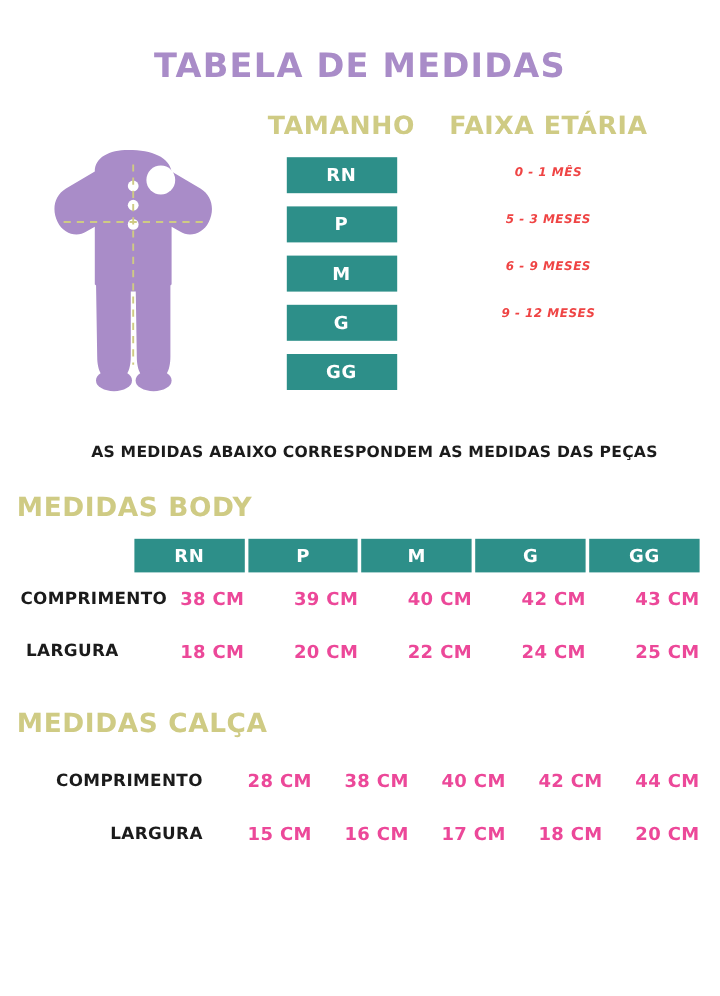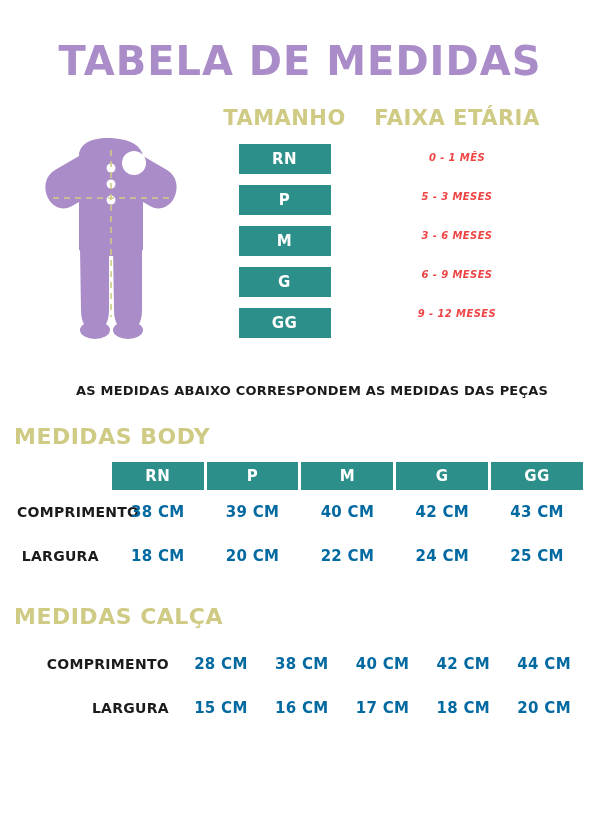--- a/index.html
+++ b/index.html
@@ -18,21 +18,21 @@
   .page {
     width: 600px;
     height: 830px;
     position: relative;
     box-sizing: border-box;
   }
 
   
   .title {
     text-align: center;
-    font-size: 40px;
+    font-size: 28px;
     font-weight: bold;
     letter-spacing: 1px;
     color: #a98cc8;
     margin: 38px 0 0 0;
     font-family: "DejaVu Sans", sans-serif;
   }
 
   
   .top-section {
     display: flex;
@@ -145,24 +145,24 @@
     font-weight: bold;
     letter-spacing: 0.5px;
     text-align: center;
     height: 28px;
     vertical-align: middle;
   }
   .hdr-spacer {
     background: transparent;
   }
   .val-cell {
-    text-align: center;
+    text-align: right;
     font-size: 15px;
     font-weight: bold;
-    color: #0369a1;
+    color: #ec4899;
     height: 44px;
     vertical-align: middle;
     letter-spacing: 0.3px;
   }
 </style>
 </head>
 <body>
 
 <div class="page">
 
@@ -203,21 +203,20 @@
         <div class="chip">P</div>
         <div class="chip">M</div>
         <div class="chip">G</div>
         <div class="chip">GG</div>
       </div>
 
       <div class="col-faixa">
         <div class="col-head">FAIXA ETÁRIA</div>
         <div class="age">0 - 1 MÊS</div>
         <div class="age">5 - 3 MESES</div>
-        <div class="age">3 - 6 MESES</div>
         <div class="age">6 - 9 MESES</div>
         <div class="age">9 - 12 MESES</div>
       </div>
 
     </div>
   </div>
 
   <div class="note">AS MEDIDAS ABAIXO CORRESPONDEM AS MEDIDAS DAS PEÇAS</div>
 
   <div class="meas-block">

